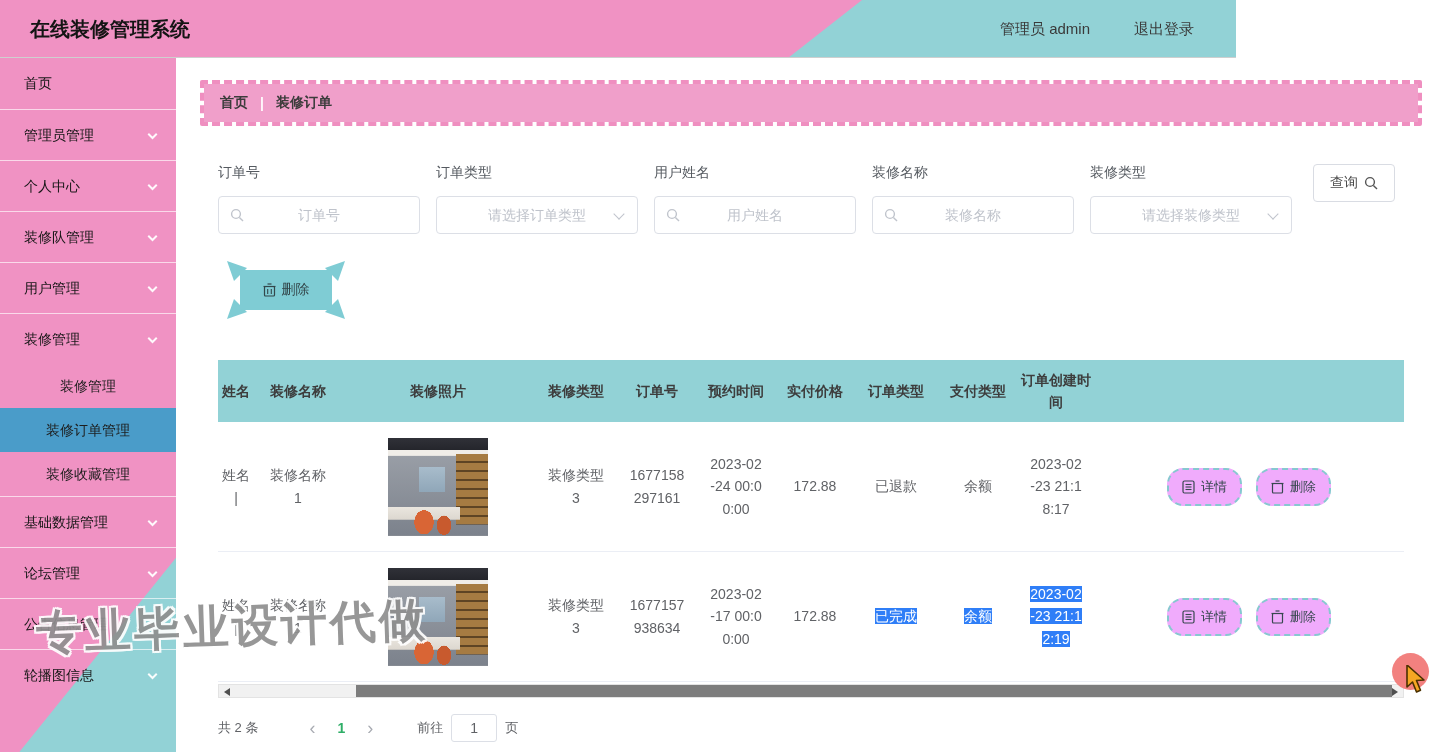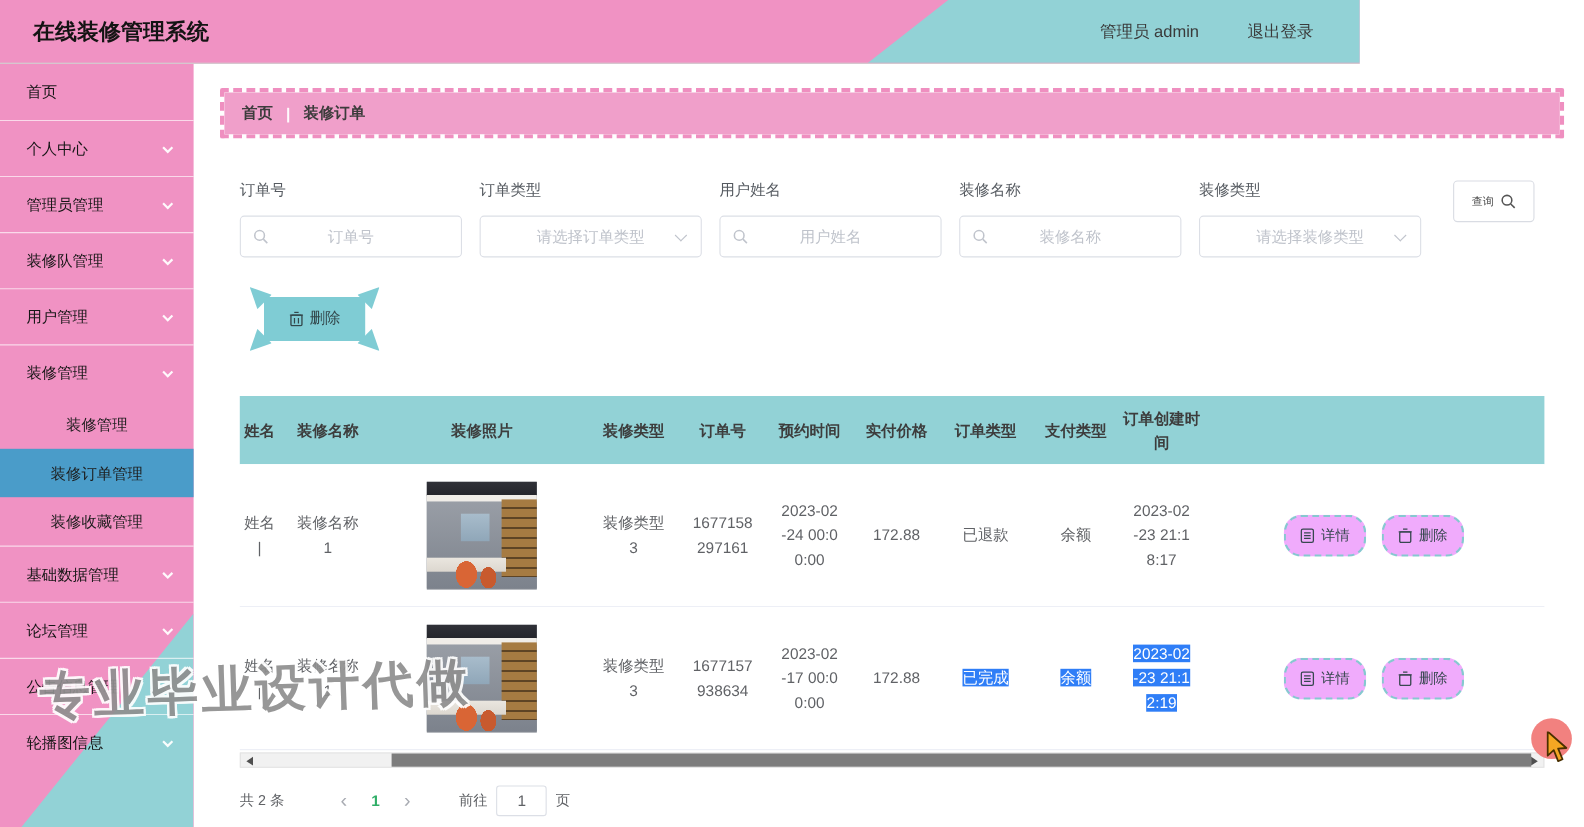--- a/index.html
+++ b/index.html
@@ -59,21 +59,21 @@
     font-family:inherit; }
   .control input::placeholder { color:#bfc3cb; }
   .control .mag { position:absolute; left:11px; top:11px; color:#c0c4cc; }
   .control .ph { position:absolute; left:0; right:0; top:0; line-height:36px;
     text-align:center; color:#bfc3cb; font-size:14px; pointer-events:none; }
   .control .sel-chev { width:8px; height:8px;
     border-right:1.5px solid #c0c4cc; border-bottom:1.5px solid #c0c4cc;
     transform:rotate(45deg); position:absolute; right:14px; top:13px; }
   .search-btn { margin-left:auto; height:38px; padding:0 16px;
     background:#fff; border:1px solid #d9dce3; border-radius:4px;
-    font-size:10px; color:#4a4a4a; display:flex; align-items:center; gap:6px;
+    font-size:14px; color:#4a4a4a; display:flex; align-items:center; gap:6px;
     cursor:pointer; font-family:inherit; }
 
   
   .del-wrap { position:relative; margin:36px 0 0 64px; width:92px; height:40px; }
   .flap { position:absolute; width:20px; height:20px; background:#7fccd4; }
   .flap.tl { left:-13px; top:-9px;  clip-path:polygon(0 0, 100% 35%, 35% 100%); }
   .flap.bl { left:-13px; bottom:-9px; clip-path:polygon(0 100%, 35% 0, 100% 65%); }
   .flap.tr { right:-13px; top:-9px;  clip-path:polygon(100% 0, 65% 100%, 0 35%); }
   .flap.br { right:-13px; bottom:-9px; clip-path:polygon(100% 100%, 0 65%, 65% 0); }
   .del-btn { position:relative; z-index:1; width:92px; height:40px;
@@ -160,25 +160,25 @@
   </div>
 </div>
 
 <div class="sidebar">
   <div class="teal-wedge"></div>
   <div class="menu">
     <div class="m-item">
       <span>首页</span>
     </div>
     <div class="m-item">
+      <span>管理员管理</span>
+      <i class="chev"></i>
+    </div>
+    <div class="m-item">
       <span>个人中心</span>
-      <i class="chev"></i>
-    </div>
-    <div class="m-item">
-      <span>管理员管理</span>
       <i class="chev"></i>
     </div>
     <div class="m-item">
       <span>装修队管理</span>
       <i class="chev"></i>
     </div>
     <div class="m-item">
       <span>用户管理</span>
       <i class="chev"></i>
     </div>

